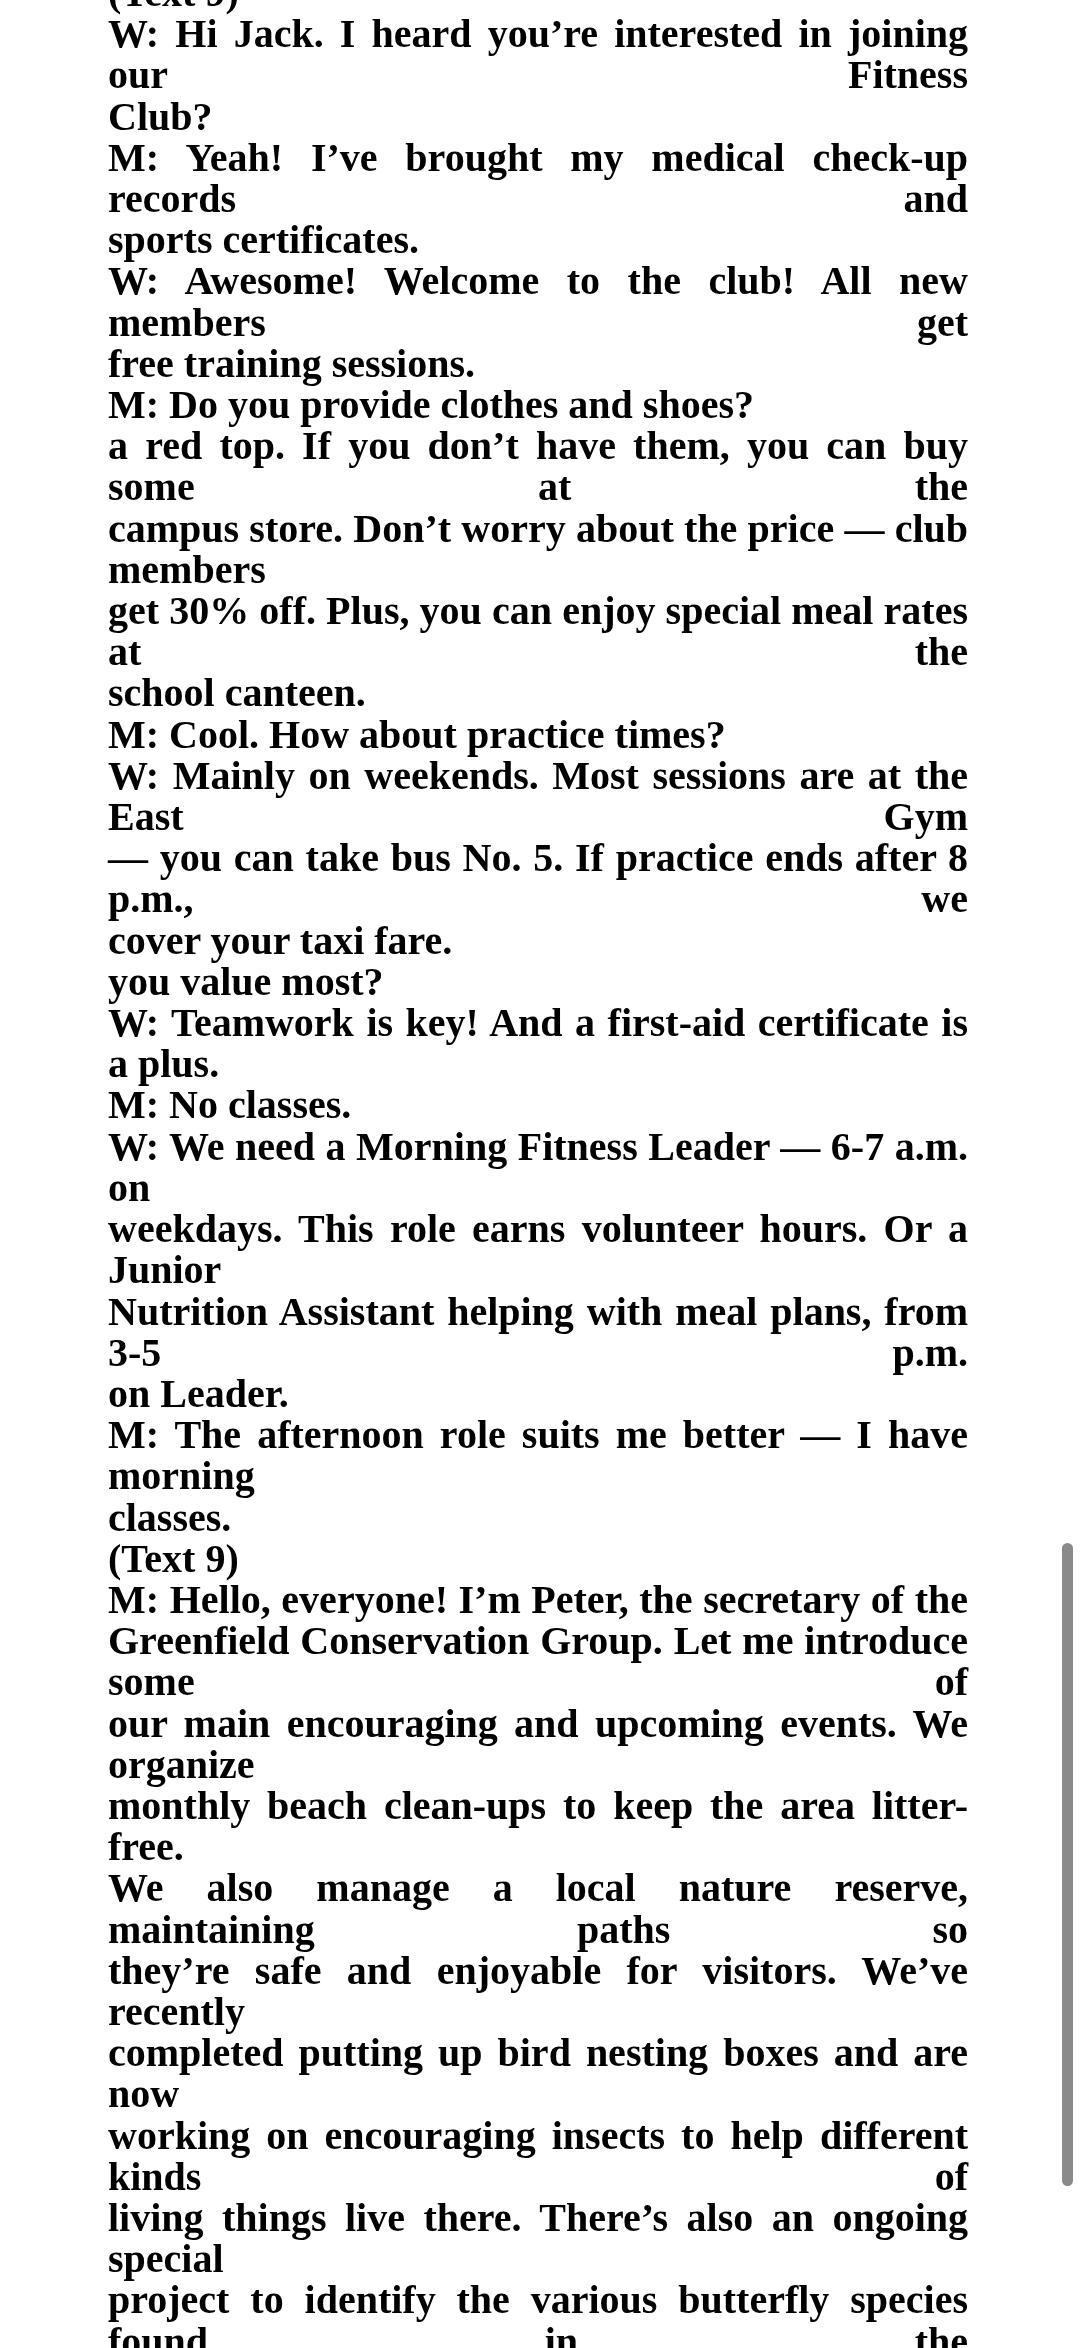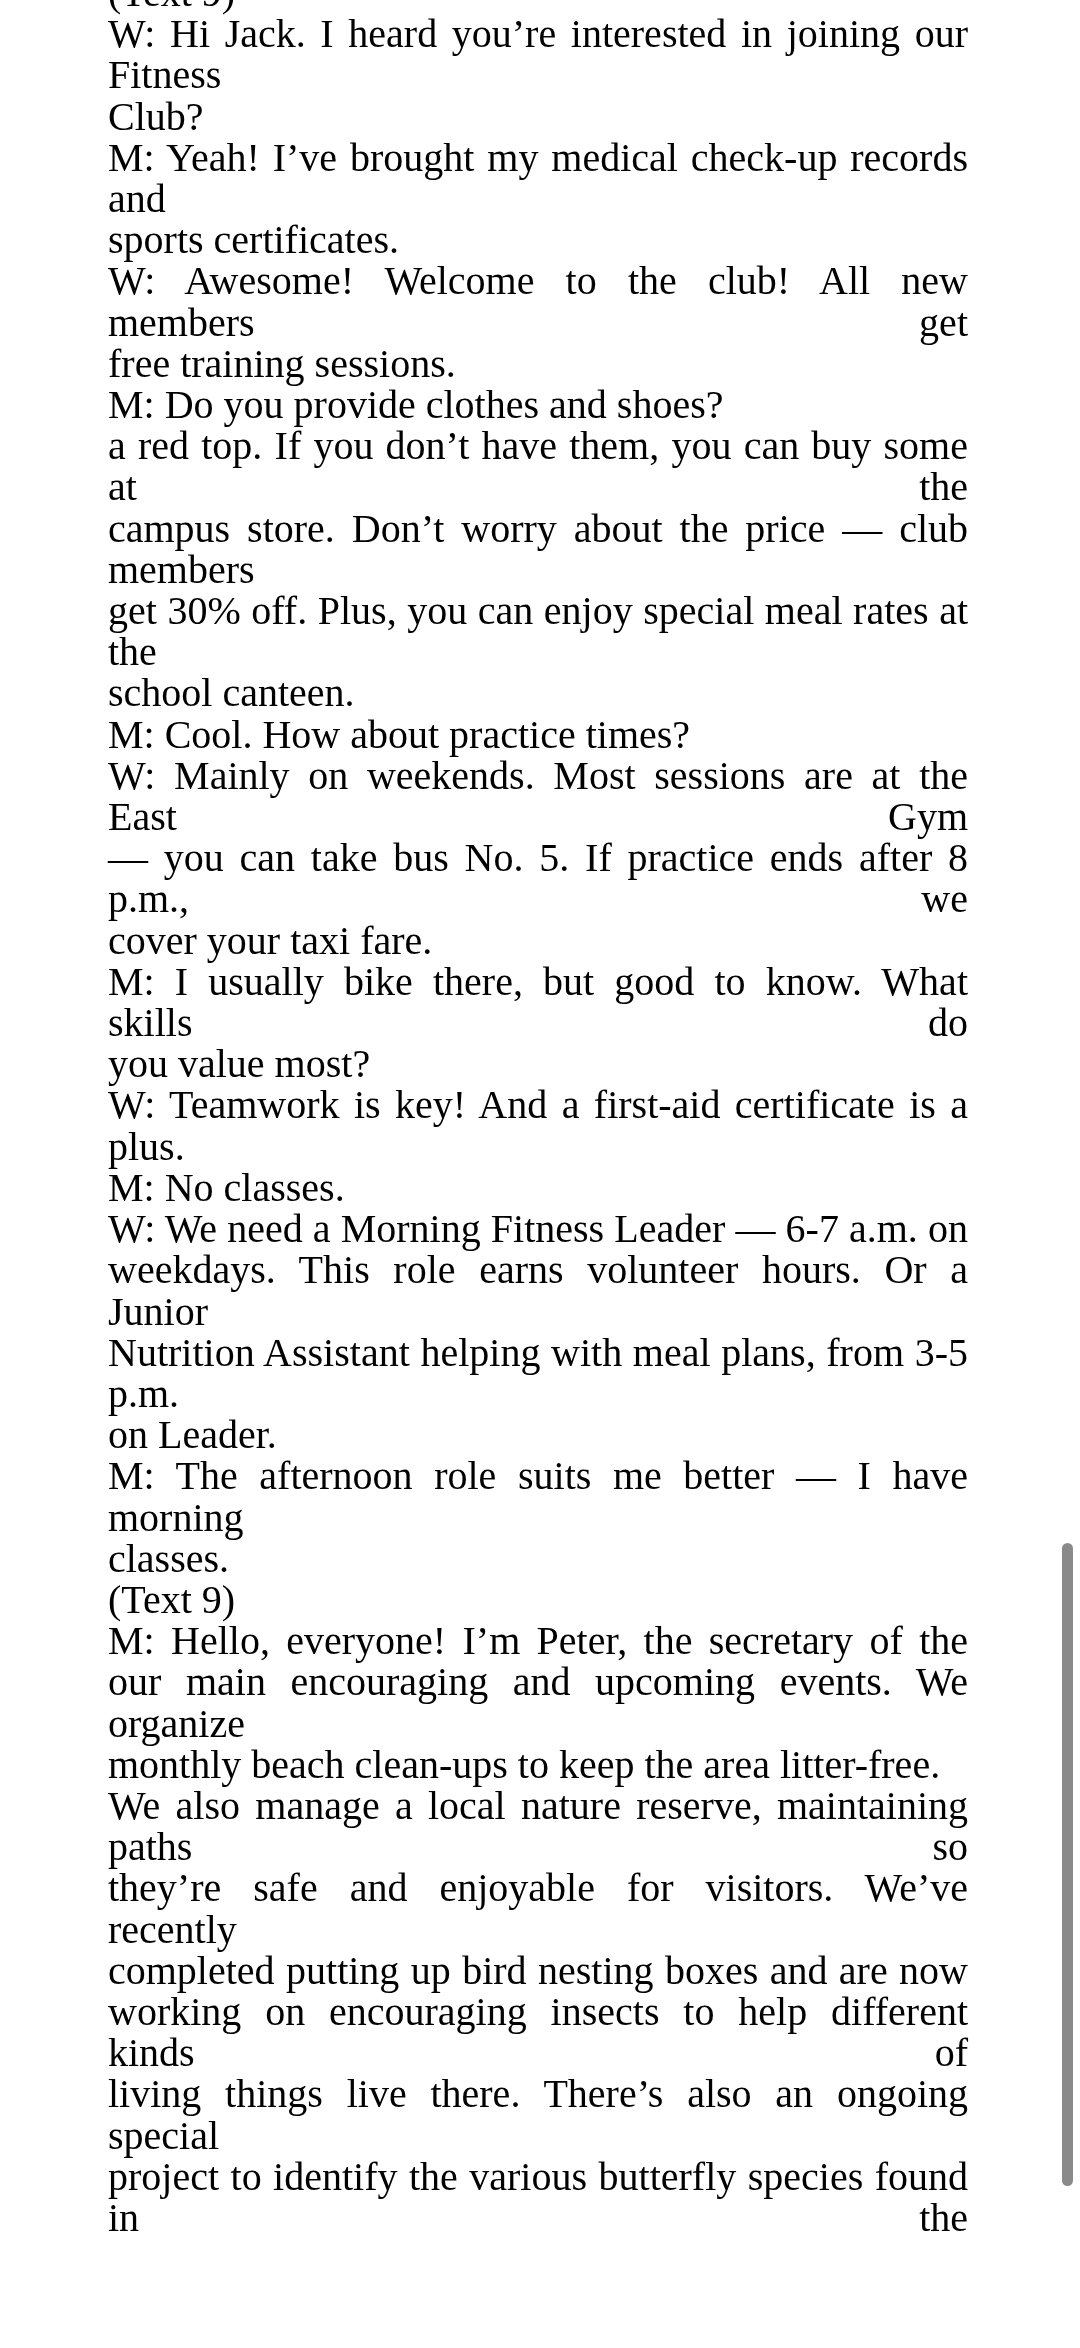--- a/index.html
+++ b/index.html
@@ -16,20 +16,21 @@
     left: 108px;
     top: -28px;
     width: 860px;
     font-size: 40px;
     line-height: 41.2px;
     color: #000000;
   }
   .t-line {
     text-align: justify;
     text-align-last: justify;
+    font-weight: bold;
   }
   .t-line.last { text-align-last: left; }
   .scrollbar-thumb {
     position: absolute;
     left: 1062px;
     top: 1543px;
     width: 11px;
     height: 643px;
     border-radius: 6px;
     background: #8a8a8a;
@@ -49,32 +50,32 @@
       <div class="t-line last">free training sessions.</div>
       <div class="t-line last">M: Do you provide clothes and shoes?</div>
       <div class="t-line">a red top. If you don’t have them, you can buy some at the</div>
       <div class="t-line">campus store. Don’t worry about the price — club members</div>
       <div class="t-line">get 30% off. Plus, you can enjoy special meal rates at the</div>
       <div class="t-line last">school canteen.</div>
       <div class="t-line last">M: Cool. How about practice times?</div>
       <div class="t-line">W: Mainly on weekends. Most sessions are at the East Gym</div>
       <div class="t-line">— you can take bus No. 5. If practice ends after 8 p.m., we</div>
       <div class="t-line last">cover your taxi fare.</div>
-      <div class="t-line">M: I usually bike there, but good to know. What skills do</div>
       <div class="t-line last">you value most?</div>
       <div class="t-line last">W: Teamwork is key! And a first-aid certificate is a plus.</div>
       <div class="t-line last">M: No classes.</div>
       <div class="t-line">W: We need a Morning Fitness Leader — 6-7 a.m. on</div>
       <div class="t-line">weekdays. This role earns volunteer hours. Or a Junior</div>
       <div class="t-line">Nutrition Assistant helping with meal plans, from 3-5 p.m.</div>
       <div class="t-line last">on Leader.</div>
       <div class="t-line">M: The afternoon role suits me better — I have morning</div>
       <div class="t-line last">classes.</div>
       <div class="t-line last">(Text 9)</div>
       <div class="t-line">M: Hello, everyone! I’m Peter, the secretary of the</div>
+      <div class="t-line">Greenfield Conservation Group. Let me introduce some of</div>
       <div class="t-line">our main encouraging and upcoming events. We organize</div>
       <div class="t-line last">monthly beach clean-ups to keep the area litter-free.</div>
       <div class="t-line">We also manage a local nature reserve, maintaining paths so</div>
       <div class="t-line">they’re safe and enjoyable for visitors. We’ve recently</div>
       <div class="t-line">completed putting up bird nesting boxes and are now</div>
       <div class="t-line">working on encouraging insects to help different kinds of</div>
       <div class="t-line">living things live there. There’s also an ongoing special</div>
       <div class="t-line">project to identify the various butterfly species found in the</div>
     </div>
 

